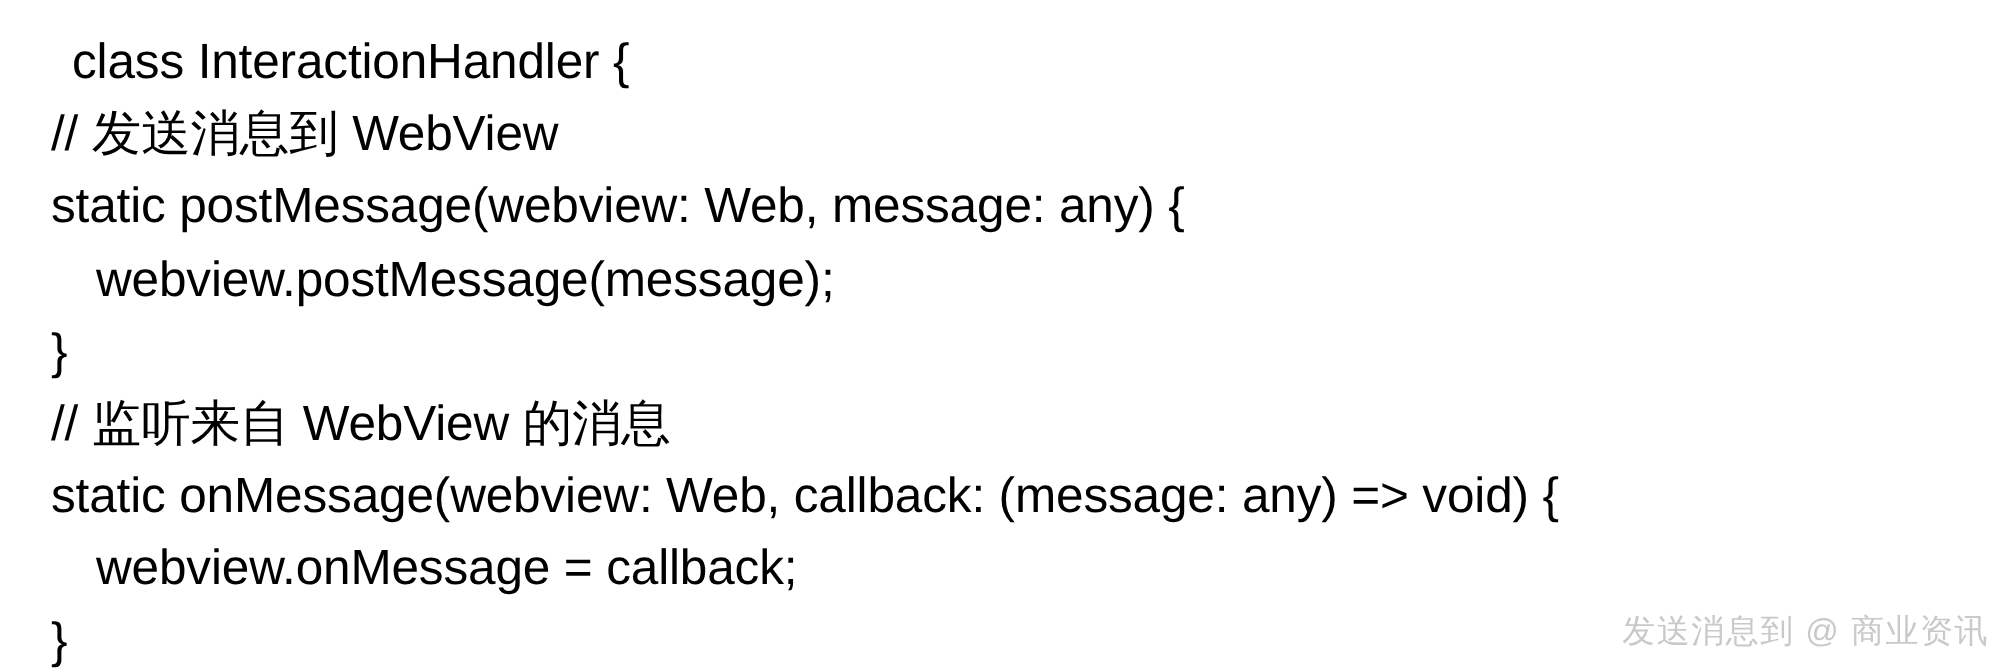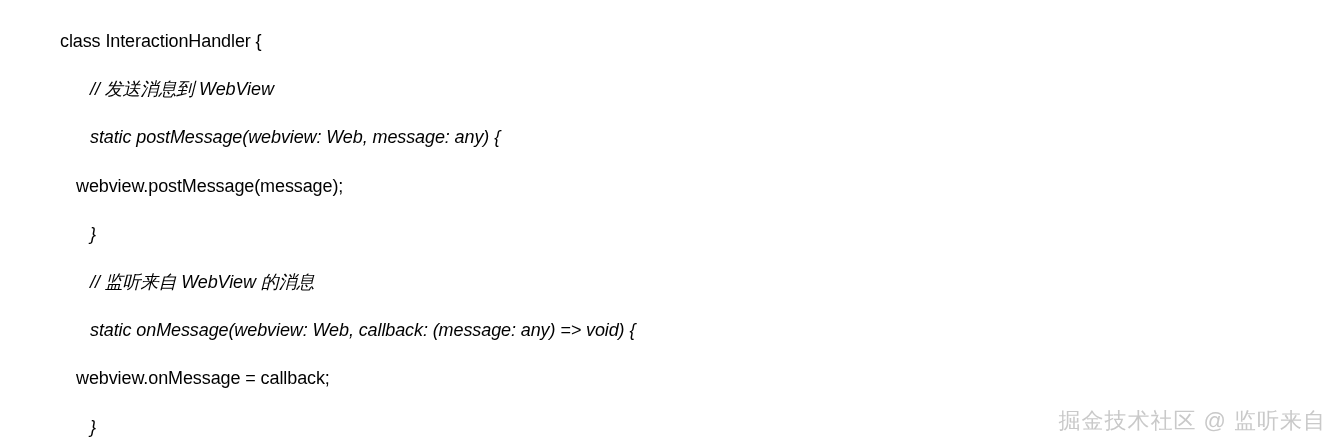--- a/index.html
+++ b/index.html
@@ -29,32 +29,31 @@
     width: 1340px;
     padding-top: 4px;
     box-sizing: border-box;
   }
 
   .code-line {
     display: block;
     height: 48.2px;
     line-height: 48.2px;
     font-family: "Liberation Sans", "DejaVu Sans", sans-serif;
-    font-size: 18px;
+    font-size: 33px;
     font-weight: 400;
     color: #000000;
     white-space: pre;
     letter-spacing: -0.1px;
-    margin-left: 12px;
     -webkit-font-smoothing: antialiased;
   }
 
   
   .indent-0 { padding-left: 48px; }
-  .indent-1 { padding-left: 78px; font-style: italic; }
+  .indent-1 { padding-left: 34px; }
   .indent-2 { padding-left: 64px; }
 
   #watermark {
     position: absolute;
     right: 14px;
     bottom: 12px;
     font-family: "Liberation Sans", "DejaVu Sans", sans-serif;
     font-size: 22px;
     font-weight: 400;
     color: #c9c9c9;
@@ -63,15 +62,15 @@
     user-select: none;
   }
 </style>
 </head>
 <body>
 
 <div id="code-figure">
 
   <pre id="code-block"><span class="code-line indent-0">class InteractionHandler {</span><span class="code-line indent-1">// 发送消息到 WebView</span><span class="code-line indent-1">static postMessage(webview: Web, message: any) {</span><span class="code-line indent-2">webview.postMessage(message);</span><span class="code-line indent-1">}</span><span class="code-line indent-1">// 监听来自 WebView 的消息</span><span class="code-line indent-1">static onMessage(webview: Web, callback: (message: any) =&gt; void) {</span><span class="code-line indent-2">webview.onMessage = callback;</span><span class="code-line indent-1">}</span></pre>
 
-  <div id="watermark">掘金技术社区 @ 监听来自</div>
+  <div id="watermark">发送消息到 @ 商业资讯</div>
 
 </div>
 
 </body></html>

